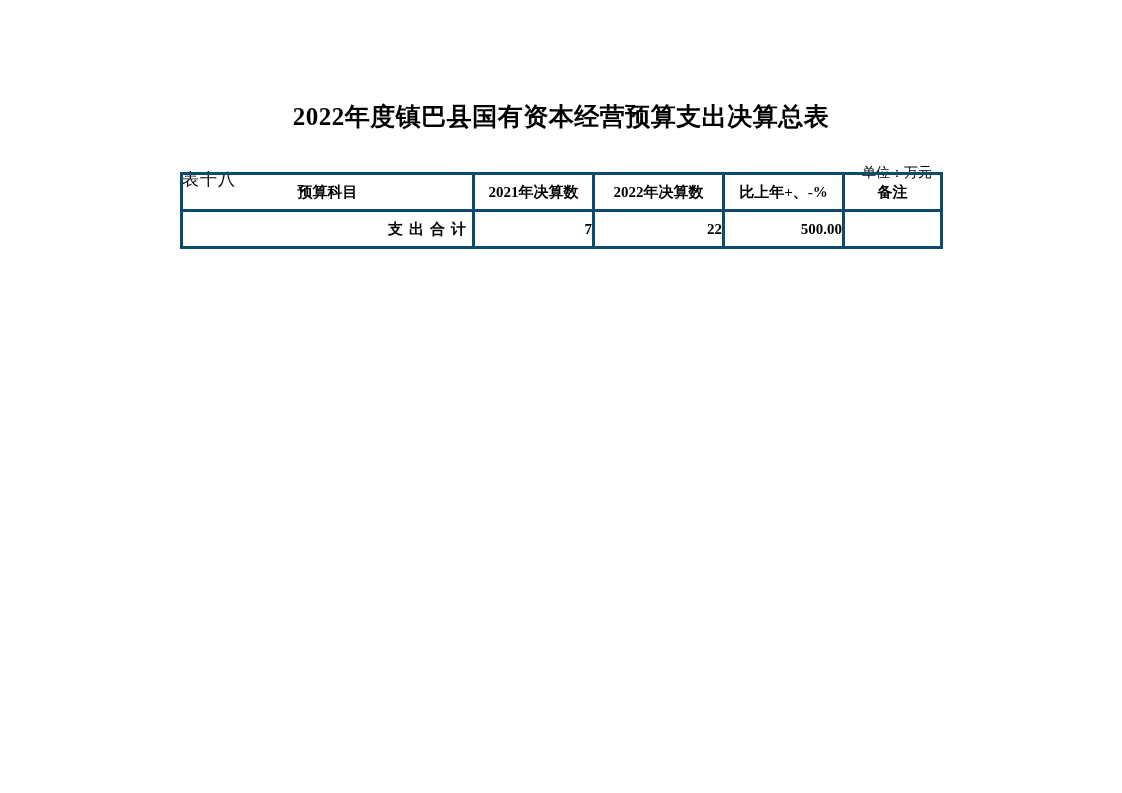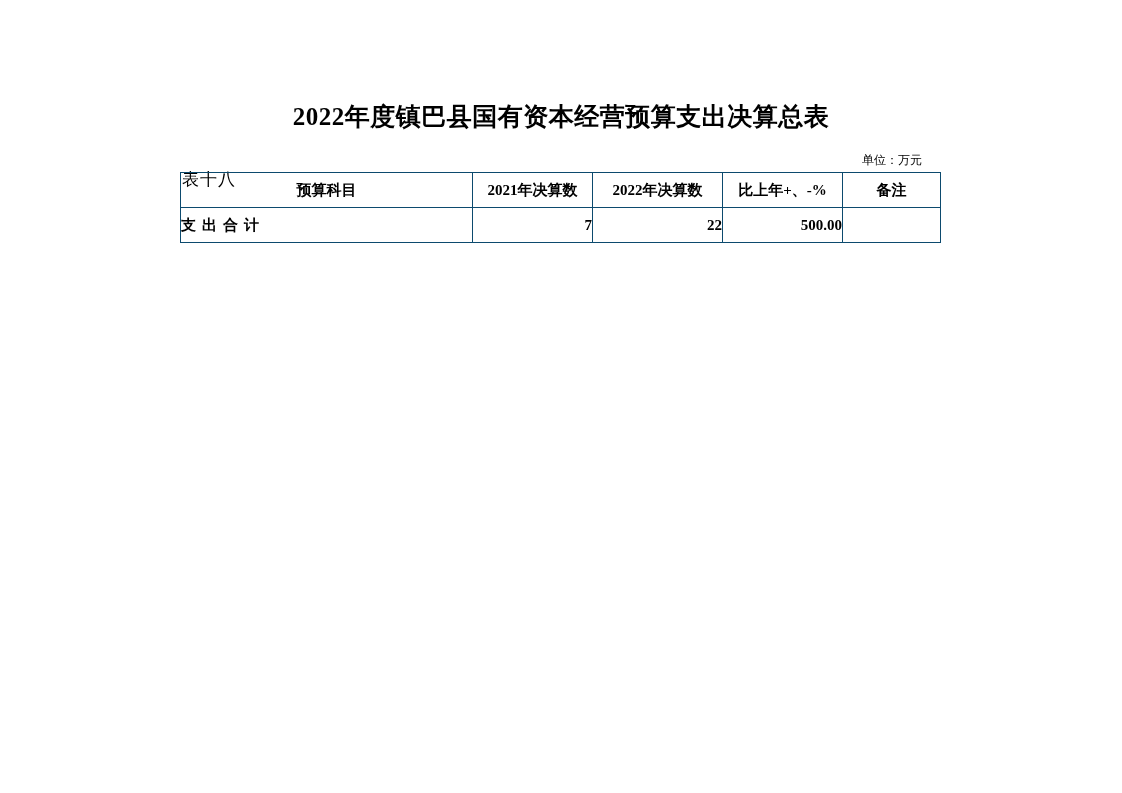--- a/index.html
+++ b/index.html
@@ -36,36 +36,36 @@
   .label-left {
     position: absolute;
     top: 168px;
     left: 182px;
     font-family: Liberation Mono, monospace;
     font-size: 17px;
     letter-spacing: 1px;
   }
   .label-right {
     position: absolute;
-    top: 152px;
+    top: 164px;
     left: 862px;
     font-family: Liberation Sans, sans-serif;
-    font-size: 12px;
+    font-size: 14px;
   }
   table.budget {
     position: absolute;
     top: 172px;
     left: 180px;
     width: 760px;
     border-collapse: collapse;
     table-layout: fixed;
     font-family: "Liberation Serif", serif;
   }
   table.budget td, table.budget th {
-    border: 1px solid #0c4a6e;
+    border: 3px solid #0c4a6e;
     font-size: 15px;
     font-weight: normal;
     padding: 0;
     height: 34px;
     vertical-align: middle;
   }
   table.budget thead td {
     text-align: center;
     font-weight: bold;
     font-size: 15px;
@@ -85,21 +85,21 @@
   }
   td.num-cell {
     text-align: right;
     padding-right: 8px;
   }
   td.empty-cell { }
   tr.total-row td {
     font-weight: bold;
   }
   tr.total-row td.item-cell {
-    text-align: left;
+    text-align: right;
     padding-left: 0;
     letter-spacing: 6px;
   }
 </style>
 </head>
 <body>
 
 <div class="page">
 
   <div class="doc-title">2022年度镇巴县国有资本经营预算支出决算总表</div>

